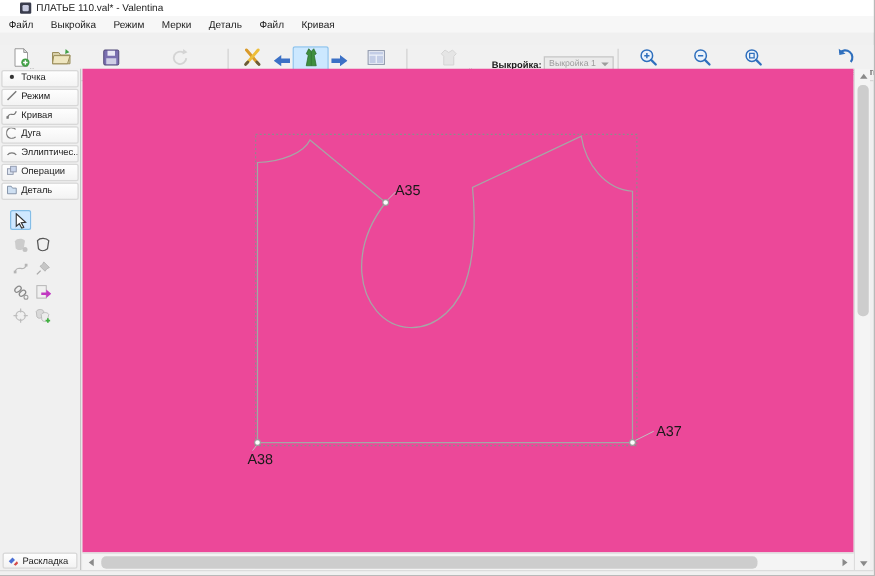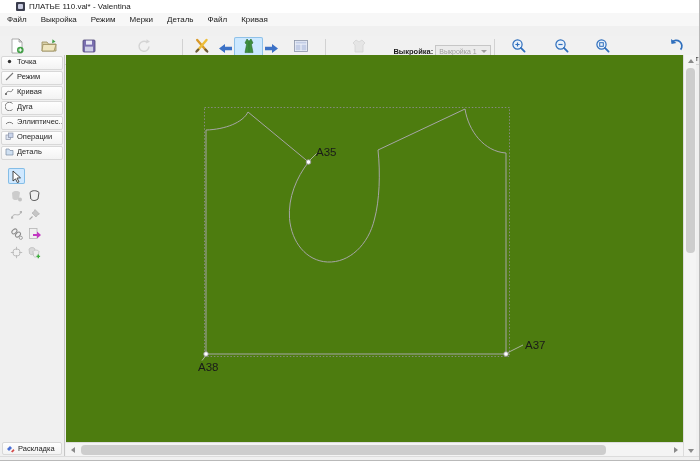--- a/index.html
+++ b/index.html
@@ -31,21 +31,21 @@
   .combo { flex:0 0 auto; margin-top:8px; height:13px; min-width:46px; background:#ebebeb; border:1px solid #c6c6c6; color:#9d9d9d; font-size:7px; display:flex; align-items:center; gap:4px; padding:0 3px; }
   .combo .arrow { width:0; height:0; border-left:3px solid transparent; border-right:3px solid transparent; border-top:3px solid #9d9d9d; }
   
   .toolbox { position:absolute; left:0; top:55px; width:65px; height:402px; background:#f0f0f0; border-right:1px solid #c6c6c6; }
   .section-btn { height:14px; margin:1px; background:linear-gradient(#fefefe,#f3f3f3); border:1px solid #d8d8d8; border-radius:2px; display:flex; align-items:flex-start; gap:3px; padding-left:3px; font-size:7.5px; color:#1c1c1c; white-space:nowrap; overflow:hidden; }
   .section-btn svg { flex:0 0 auto; }
   .tool-btn { position:absolute; width:17px; height:16px; display:flex; align-items:center; justify-content:center; border-radius:2px; }
   .tool-btn.selected { background:#cfe8ff; box-shadow:0 0 0 1px #84bde6 inset; }
   .layout-btn { position:absolute; left:2px; bottom:2px; width:60px; height:13px; background:linear-gradient(#fefefe,#f3f3f3); border:1px solid #d8d8d8; border-radius:2px; display:flex; align-items:center; gap:3px; padding-left:3px; font-size:7.5px; color:#1c1c1c; }
   
-  .canvas { position:absolute; left:66px; top:55px; width:617px; height:387px; background:#4d7c0f; overflow:hidden; }
+  .canvas { position:absolute; left:66px; top:55px; width:617px; height:387px; background:#ec4899; overflow:hidden; }
   
   .vscroll { position:absolute; left:683px; top:55px; width:13px; height:402px; background:#f4f4f4; border-left:1px solid #dcdcdc; }
   .vscroll .arr-up, .vscroll .arr-down { position:absolute; left:0; width:13px; height:12px; display:flex; align-items:center; justify-content:center; }
   .vscroll .arr-up { top:0; } .vscroll .arr-down { bottom:0; }
   .vthumb { position:absolute; left:2px; top:13px; width:9px; height:185px; background:#cdcdcd; border-radius:4px; }
   .hscroll { position:absolute; left:66px; top:442px; width:617px; height:15px; background:#f4f4f4; border-top:1px solid #dcdcdc; }
   .hscroll .arr-left, .hscroll .arr-right { position:absolute; top:0; width:12px; height:14px; display:flex; align-items:center; justify-content:center; }
   .hscroll .arr-left { left:1px; } .hscroll .arr-right { right:1px; }
   .hthumb { position:absolute; left:15px; top:2px; width:525px; height:10px; background:#cdcdcd; border-radius:4px; }
   .tri-up { width:0; height:0; border-left:3.5px solid transparent; border-right:3.5px solid transparent; border-bottom:4px solid #8a8a8a; }

